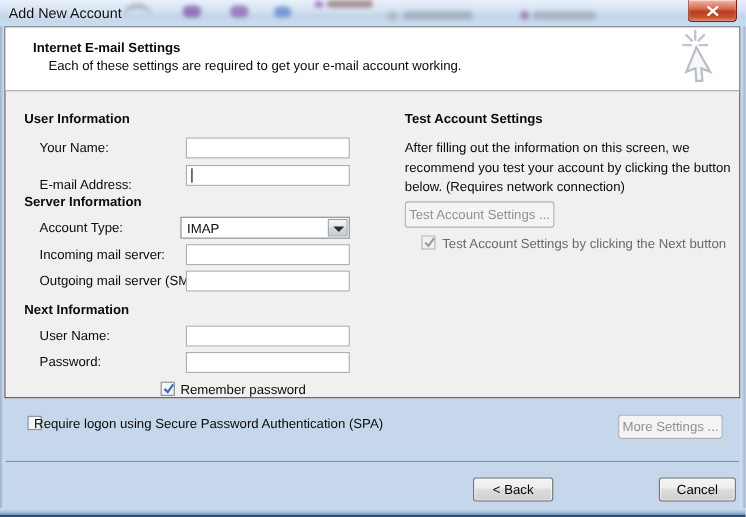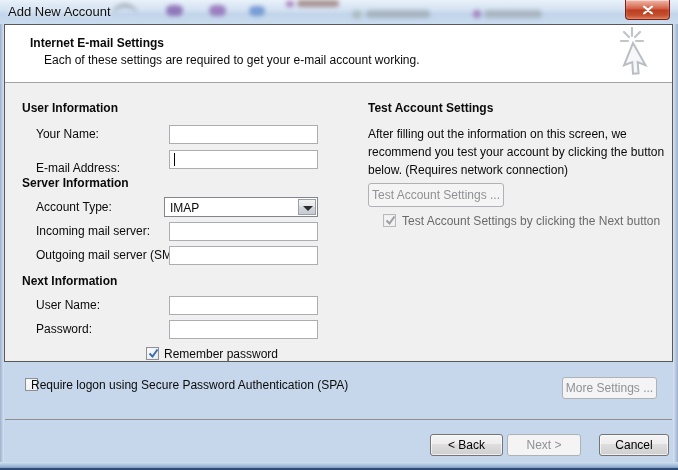--- a/index.html
+++ b/index.html
@@ -216,16 +216,15 @@
       <svg width="13" height="13" viewBox="0 0 13 13">
         <path d="M2.5 6.5 L5.5 9.5 L10.5 2.5" stroke="#9b9da0" stroke-width="2" fill="none"></path>
       </svg>
     </div>
     <div class="chk-label disabled" style="left:397px; top:189px;">Test Account Settings by clicking the Next button</div>
 
     <div class="btn disabled" style="left:557px; top:352px; width:95px;">More Settings ...</div>
 
     <div class="divider"></div>
     <div class="btn" style="left:425px; top:409px; width:73px;">&lt; Back</div>
-    <div class="btn disabled" style="left:502px; top:409px; width:74px;">Next &gt;</div>
     <div class="btn" style="left:594px; top:409px; width:70px;">Cancel</div>
   </div>
 </div>
 
 </body></html>

